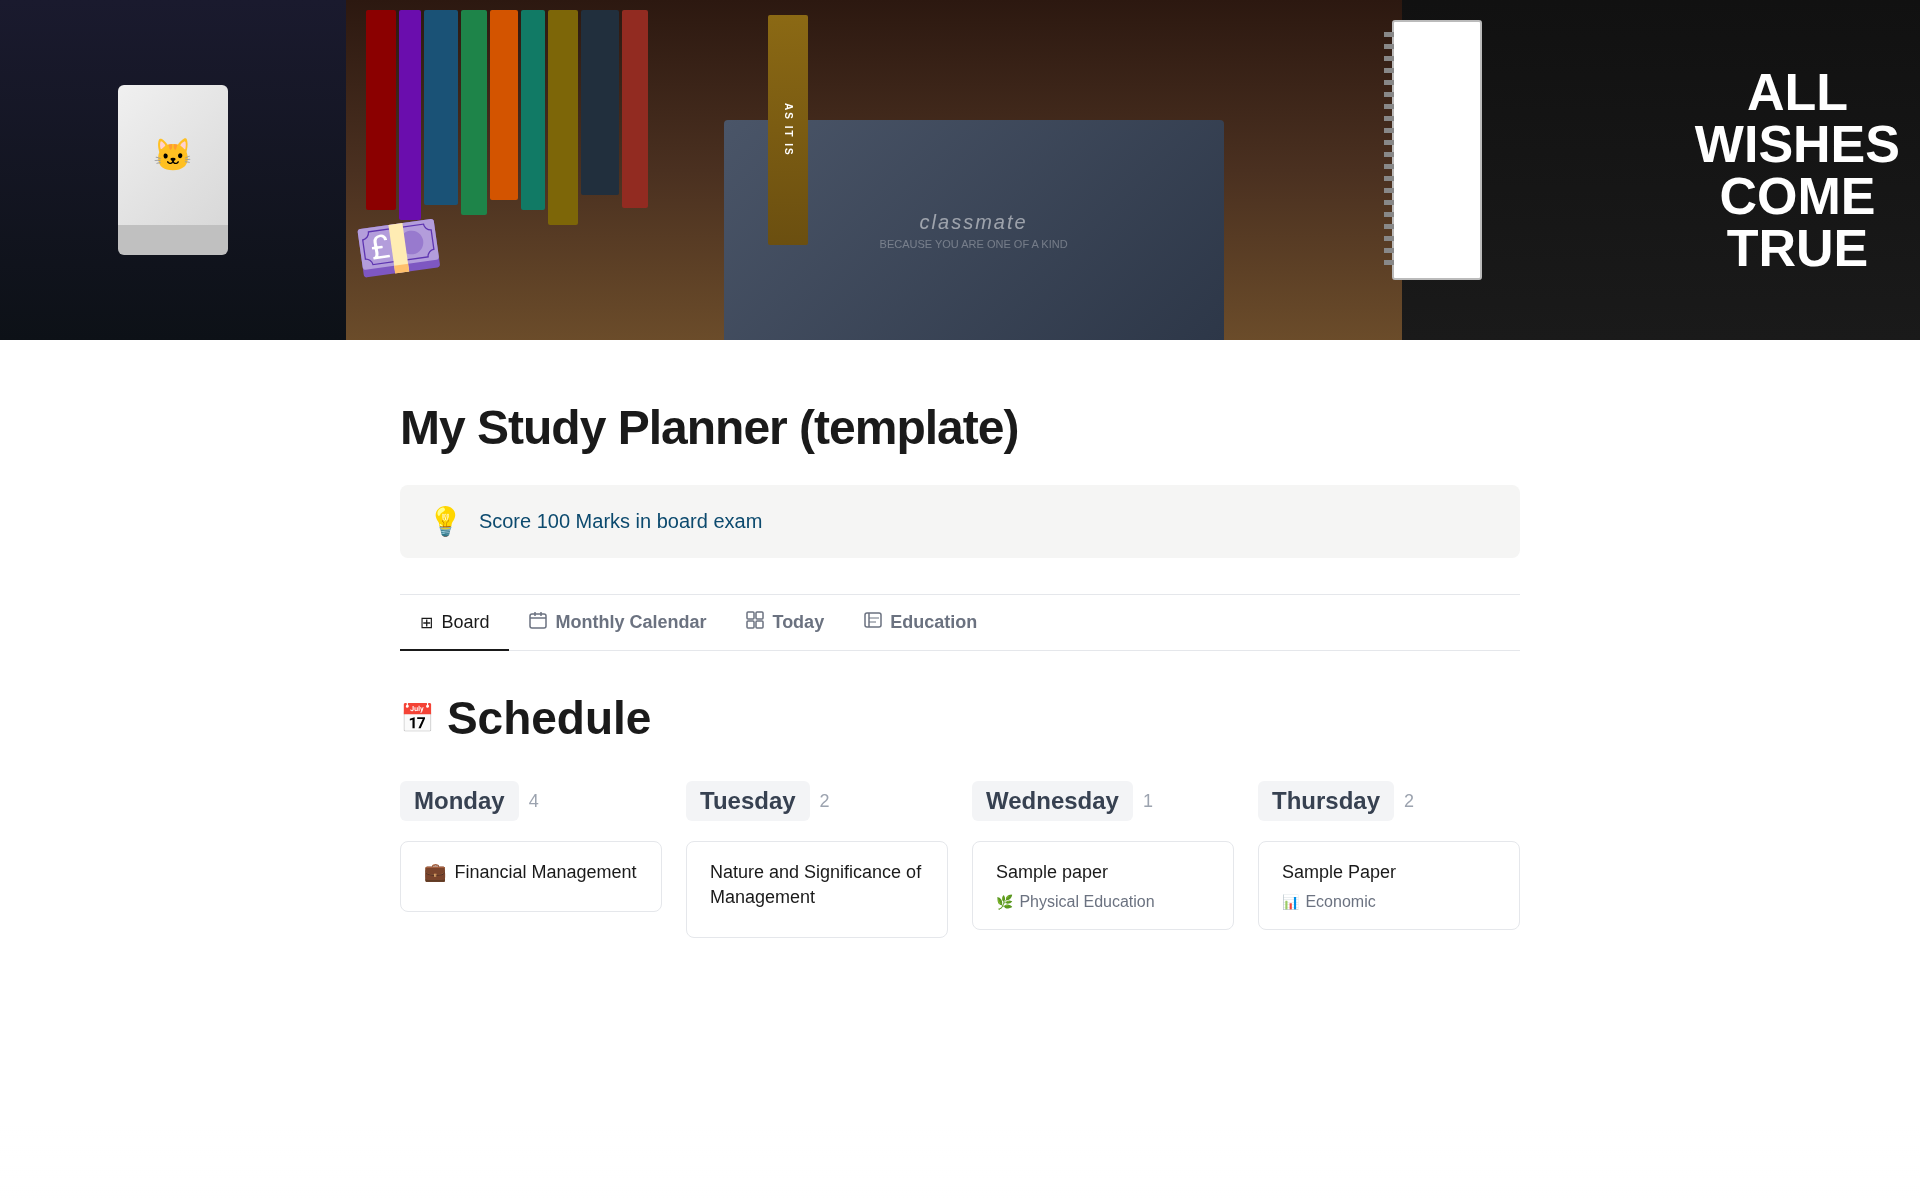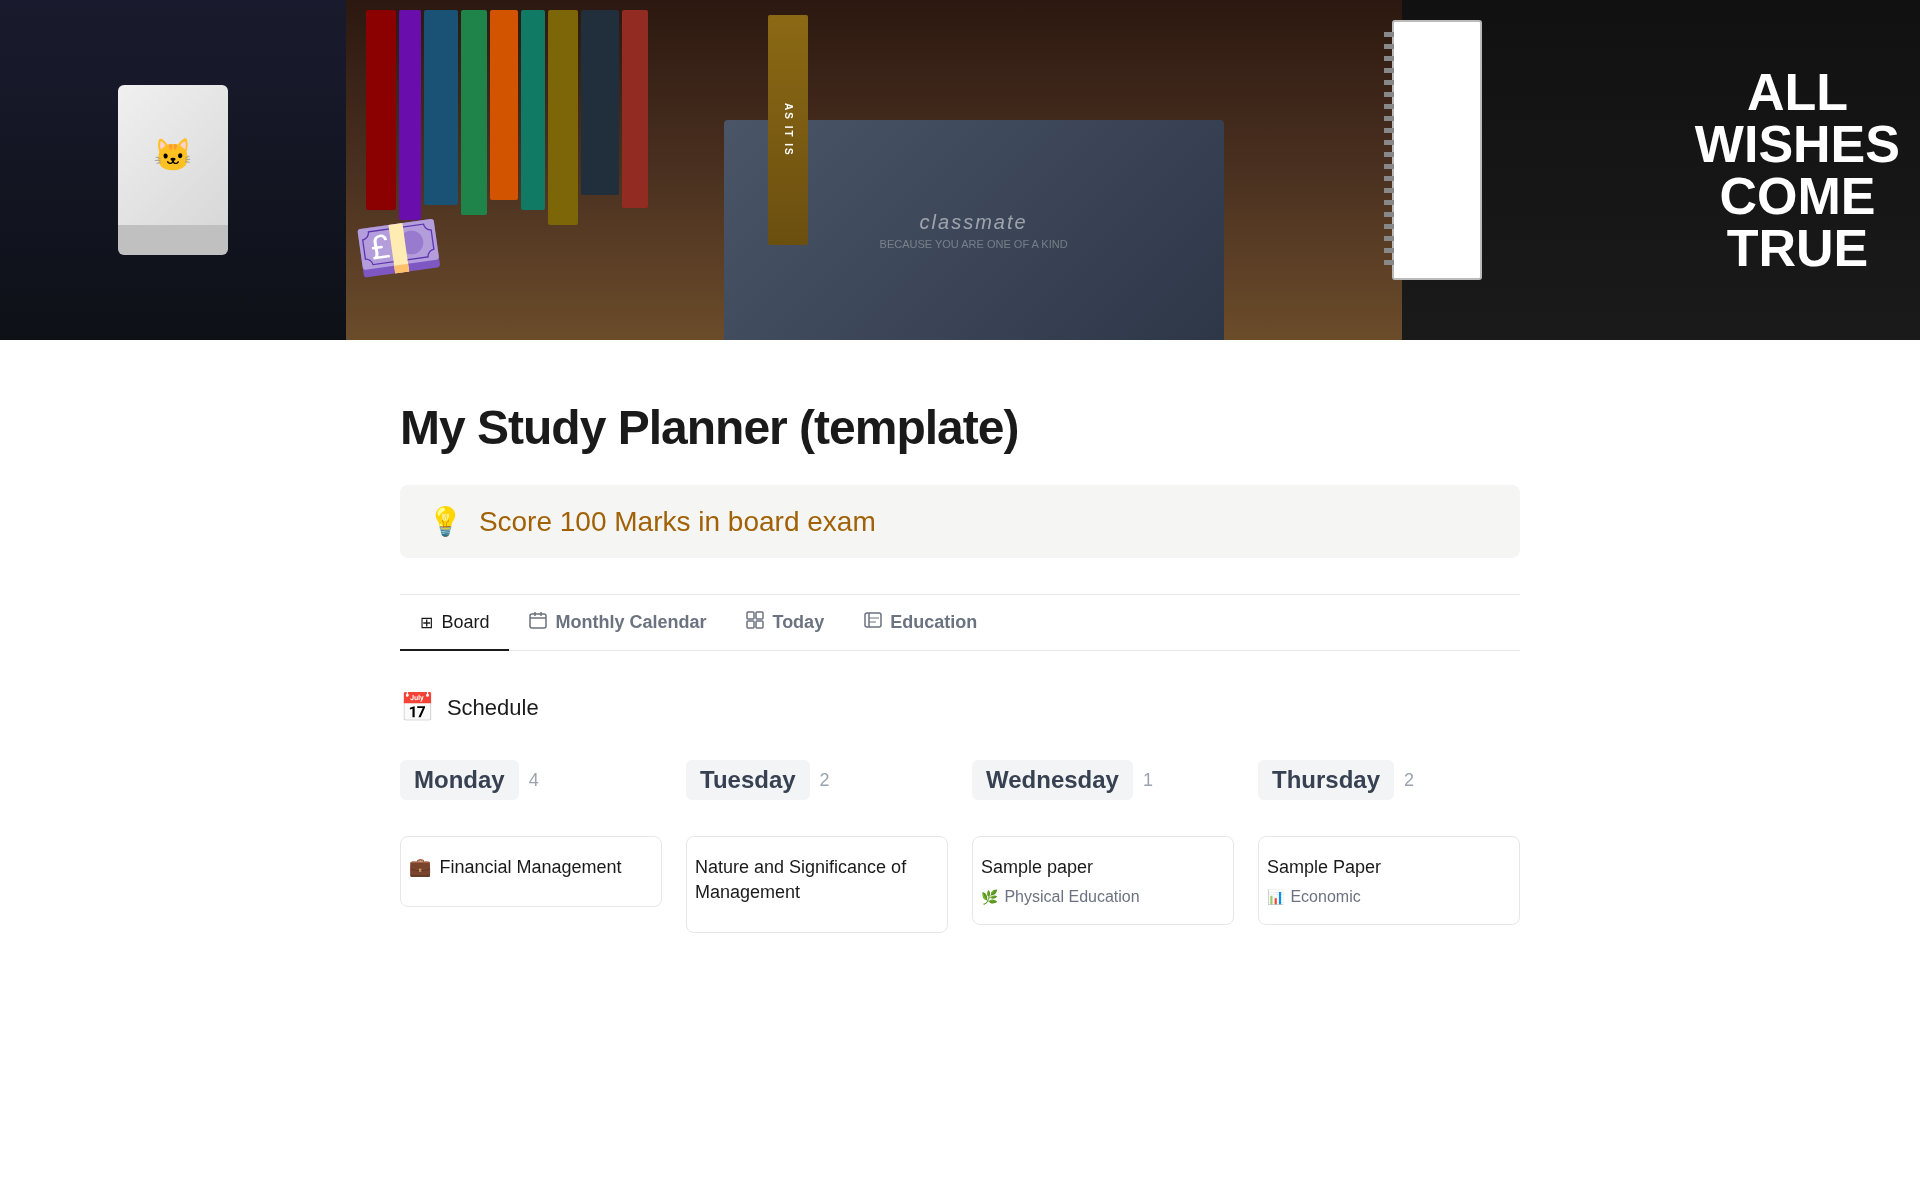--- a/index.html
+++ b/index.html
@@ -55,22 +55,22 @@
       gap: 16px;
       margin-bottom: 36px;
     }
 
     .goal-icon {
       font-size: 28px;
       flex-shrink: 0;
     }
 
     .goal-text {
-      font-size: 28px;
-      color: #a16207;
+      font-size: 20px;
+      color: #0c4a6e;
     }
 
     
     .divider {
       border: none;
       border-top: 1px solid #e5e7eb;
       margin-bottom: 0;
     }
 
     
@@ -112,22 +112,22 @@
       align-items: center;
       gap: 12px;
       margin-bottom: 28px;
     }
 
     .schedule-emoji {
       font-size: 28px;
     }
 
     .schedule-title {
-      font-size: 22px;
-      font-weight: 400;
+      font-size: 46px;
+      font-weight: 700;
       color: #1a1a1a;
     }
 
     
     .board-columns {
       display: grid;
       grid-template-columns: repeat(4, 1fr);
       gap: 24px;
     }
 
@@ -157,24 +157,23 @@
       font-size: 18px;
       color: #9ca3af;
       font-weight: 500;
     }
 
     
     .task-card {
       background: #ffffff;
       border: 1px solid #e5e7eb;
       border-radius: 8px;
-      padding: 18px 8px;
+      padding: 18px 23px;
       cursor: pointer;
       transition: box-shadow 0.15s ease;
-      margin-top: 16px;
     }
 
     .task-title {
       font-size: 18px;
       font-weight: 500;
       color: #1a1a1a;
       line-height: 1.4;
       margin-bottom: 8px;
     }
 

